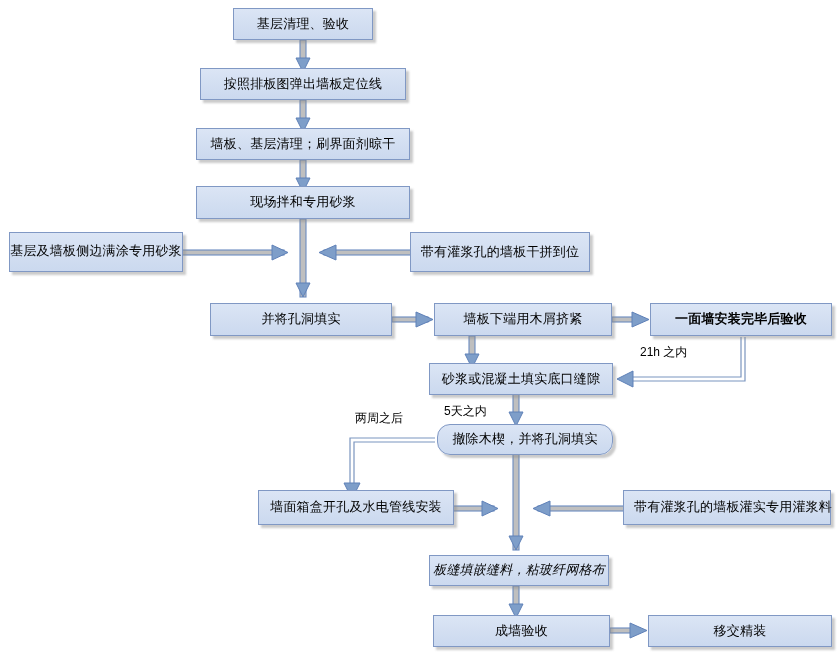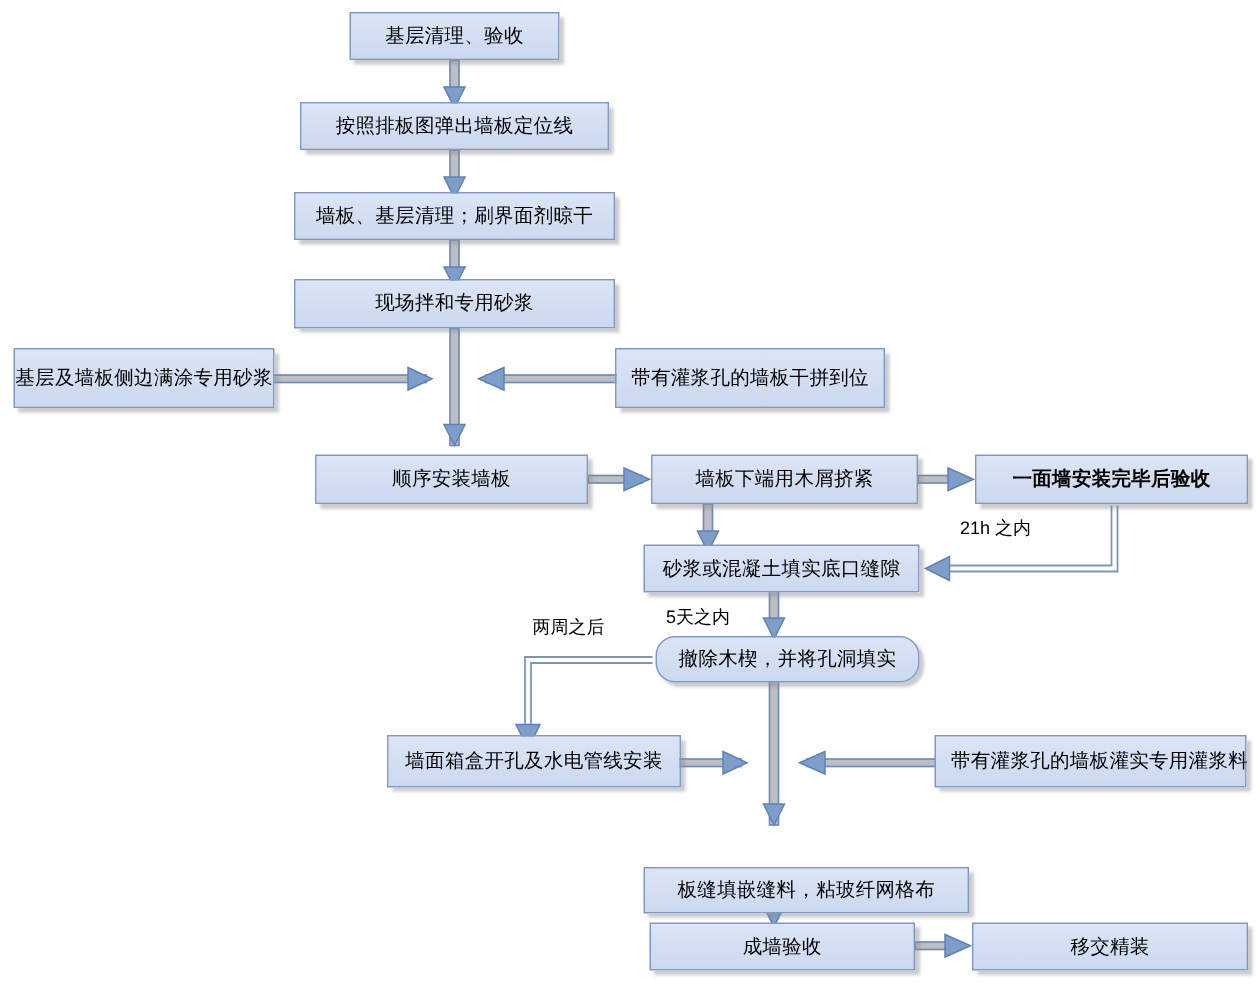--- a/index.html
+++ b/index.html
@@ -165,30 +165,30 @@
   </div>
 
   <div class="node" style="left:196px; top:128px; width:214px; height:32px;">
     <span class="label">墙板、基层清理；刷界面剂晾干</span>
   </div>
 
   <div class="node" style="left:196px; top:186px; width:214px; height:33px;">
     <span class="label">现场拌和专用砂浆</span>
   </div>
 
-  <div class="node" style="left:9px; top:232px; width:174px; height:40px;">
+  <div class="node" style="left:9px; top:232px; width:174px; height:40px;font-family:Liberation Mono, monospace;">
     <span class="label">基层及墙板侧边满涂专用砂浆</span>
   </div>
 
   <div class="node" style="left:410px; top:232px; width:180px; height:40px;">
     <span class="label">带有灌浆孔的墙板干拼到位</span>
   </div>
 
   <div class="node" style="left:210px; top:303px; width:182px; height:33px;">
-    <span class="label">顺序安装墙板</span>
+    <span class="label">并将孔洞填实</span>
   </div>
 
   <div class="node" style="left:434px; top:303px; width:178px; height:33px;">
     <span class="label">墙板下端用木屑挤紧</span>
   </div>
 
   <div class="node" style="left:650px; top:303px; width:182px; height:33px;font-weight:bold;">
     <span class="label">一面墙安装完毕后验收</span>
   </div>
 
@@ -201,21 +201,21 @@
   </div>
 
   <div class="node" style="left:258px; top:490px; width:196px; height:35px;">
     <span class="label">墙面箱盒开孔及水电管线安装</span>
   </div>
 
   <div class="node" style="left:623px; top:490px; width:208px; height:35px;padding-left:12px;">
     <span class="label">带有灌浆孔的墙板灌实专用灌浆料</span>
   </div>
 
-  <div class="node" style="left:429px; top:578px; width:217px; height:31px;">
+  <div class="node" style="left:429px; top:555px; width:180px; height:31px;font-style:italic;">
     <span class="label">板缝填嵌缝料，粘玻纤网格布</span>
   </div>
 
   <div class="node" style="left:433px; top:615px; width:177px; height:32px;">
     <span class="label">成墙验收</span>
   </div>
 
   <div class="node" style="left:648px; top:615px; width:184px; height:32px;">
     <span class="label">移交精装</span>
   </div>

